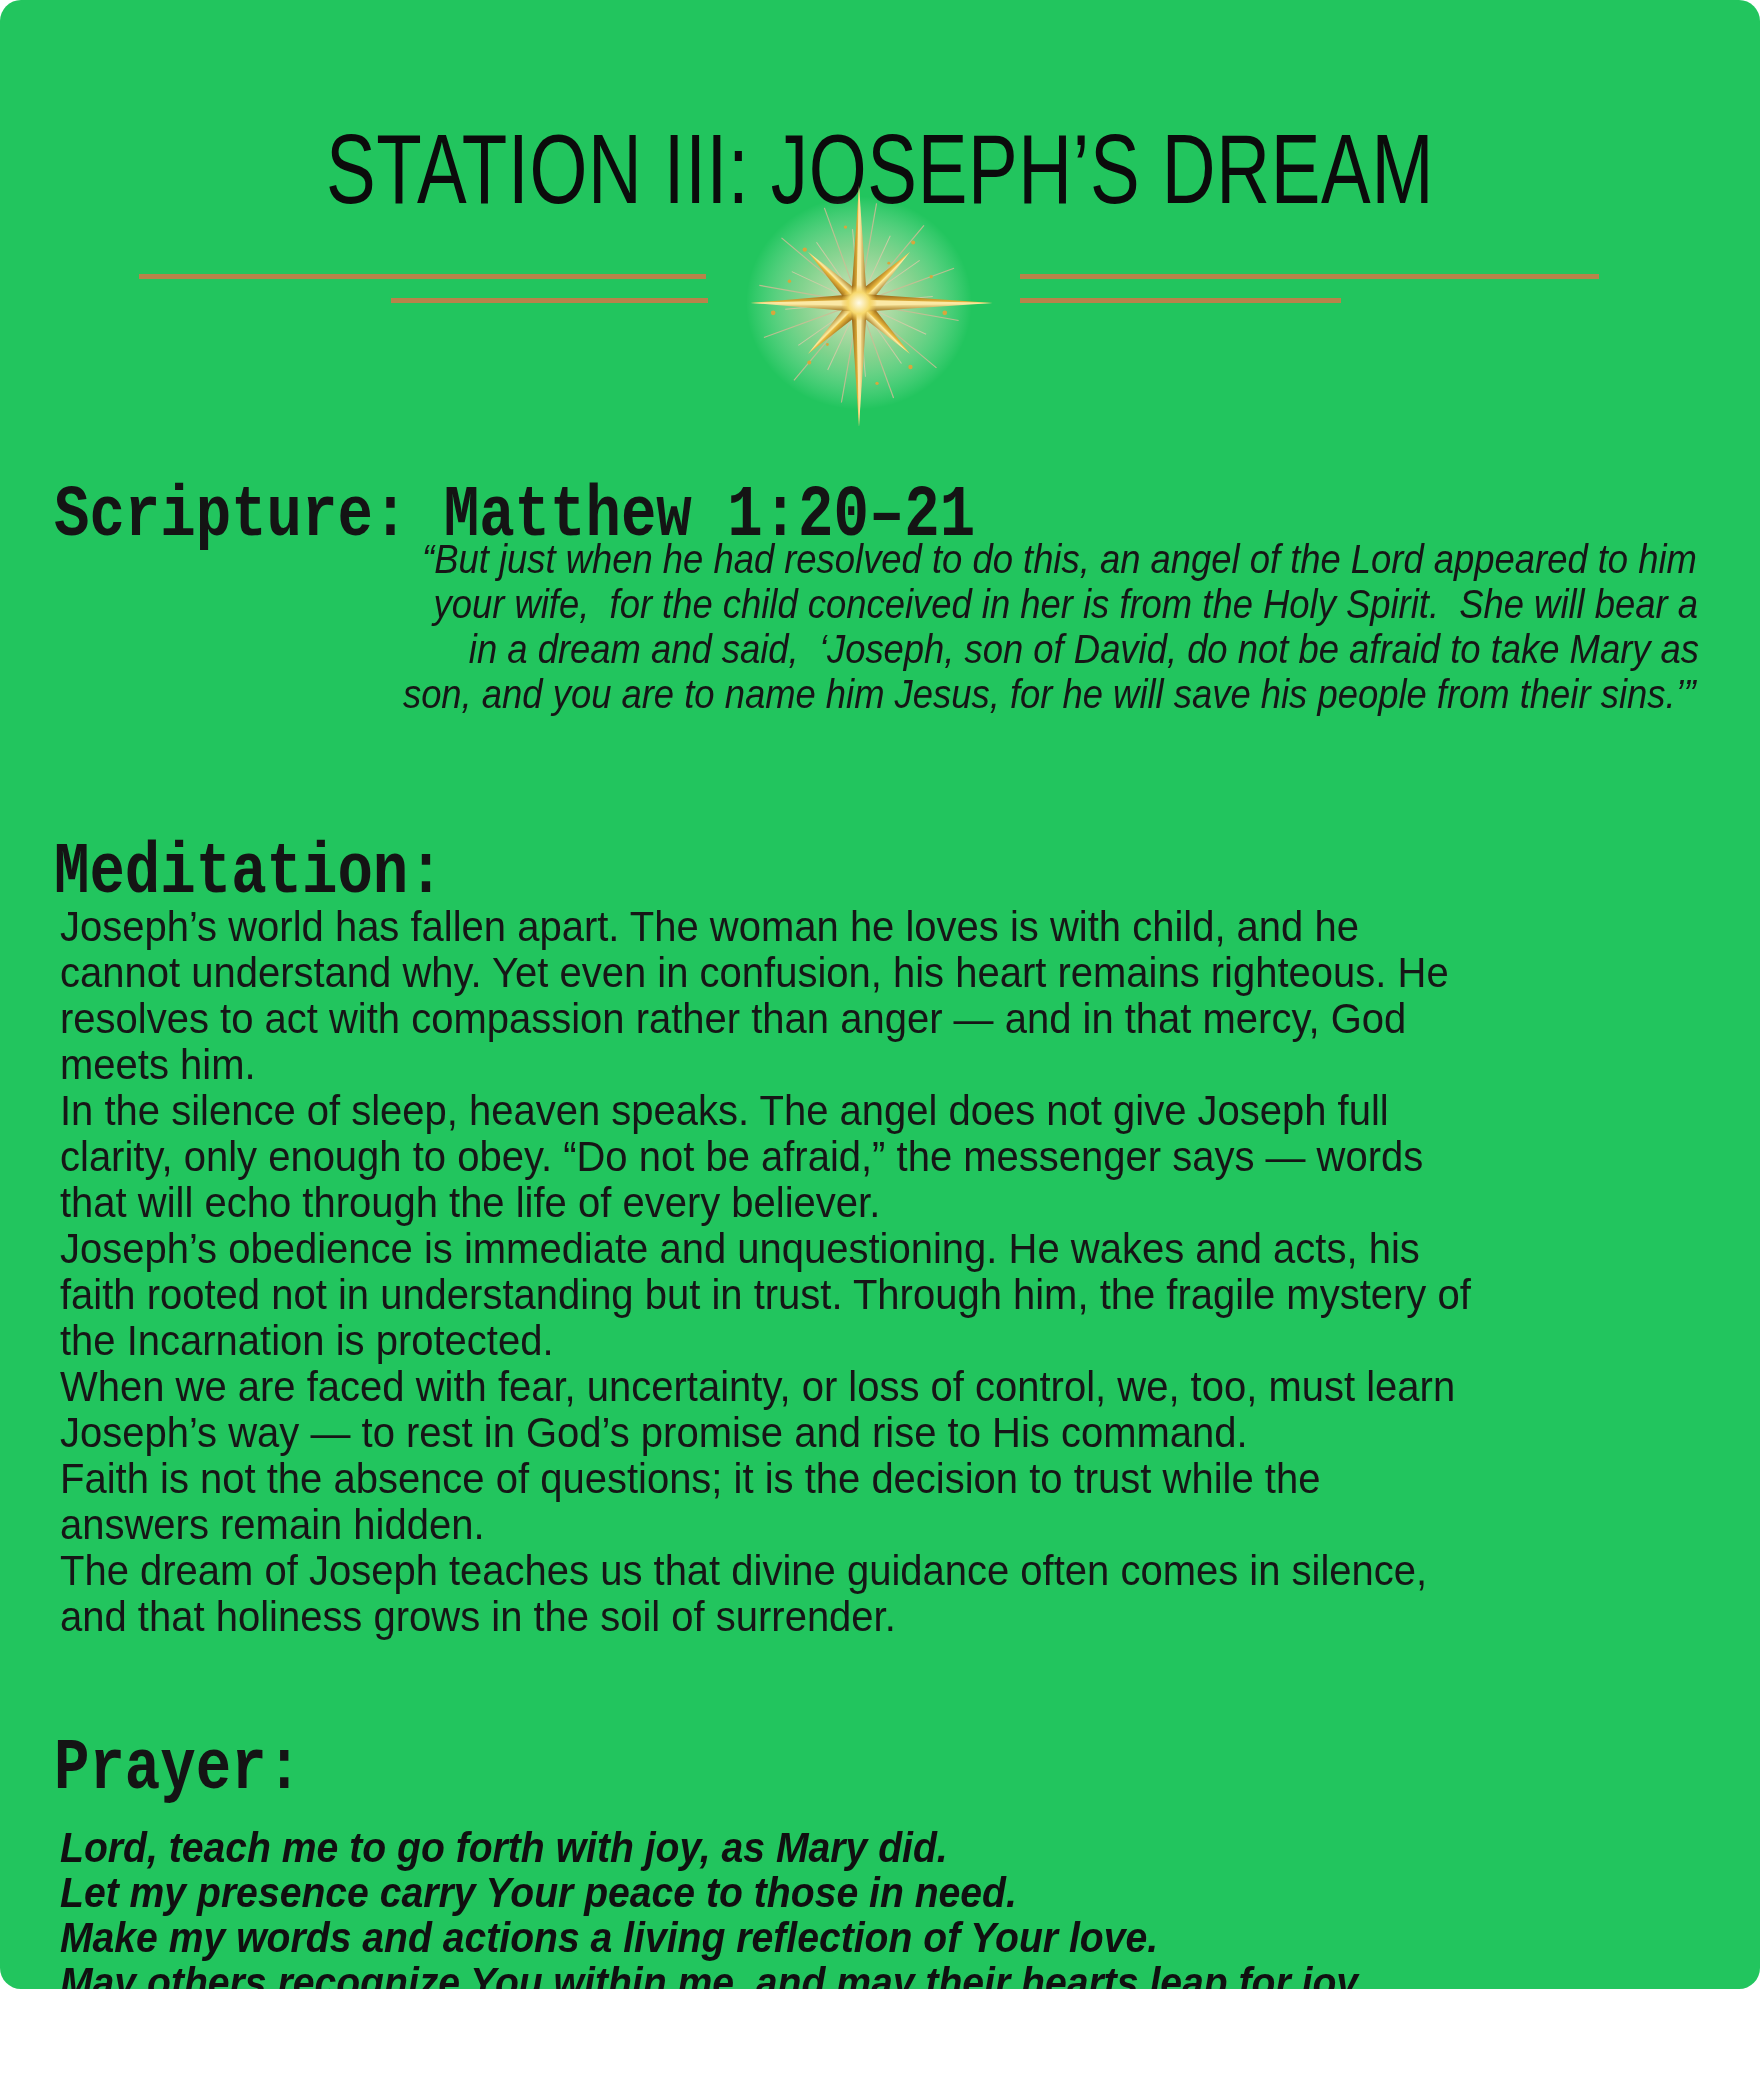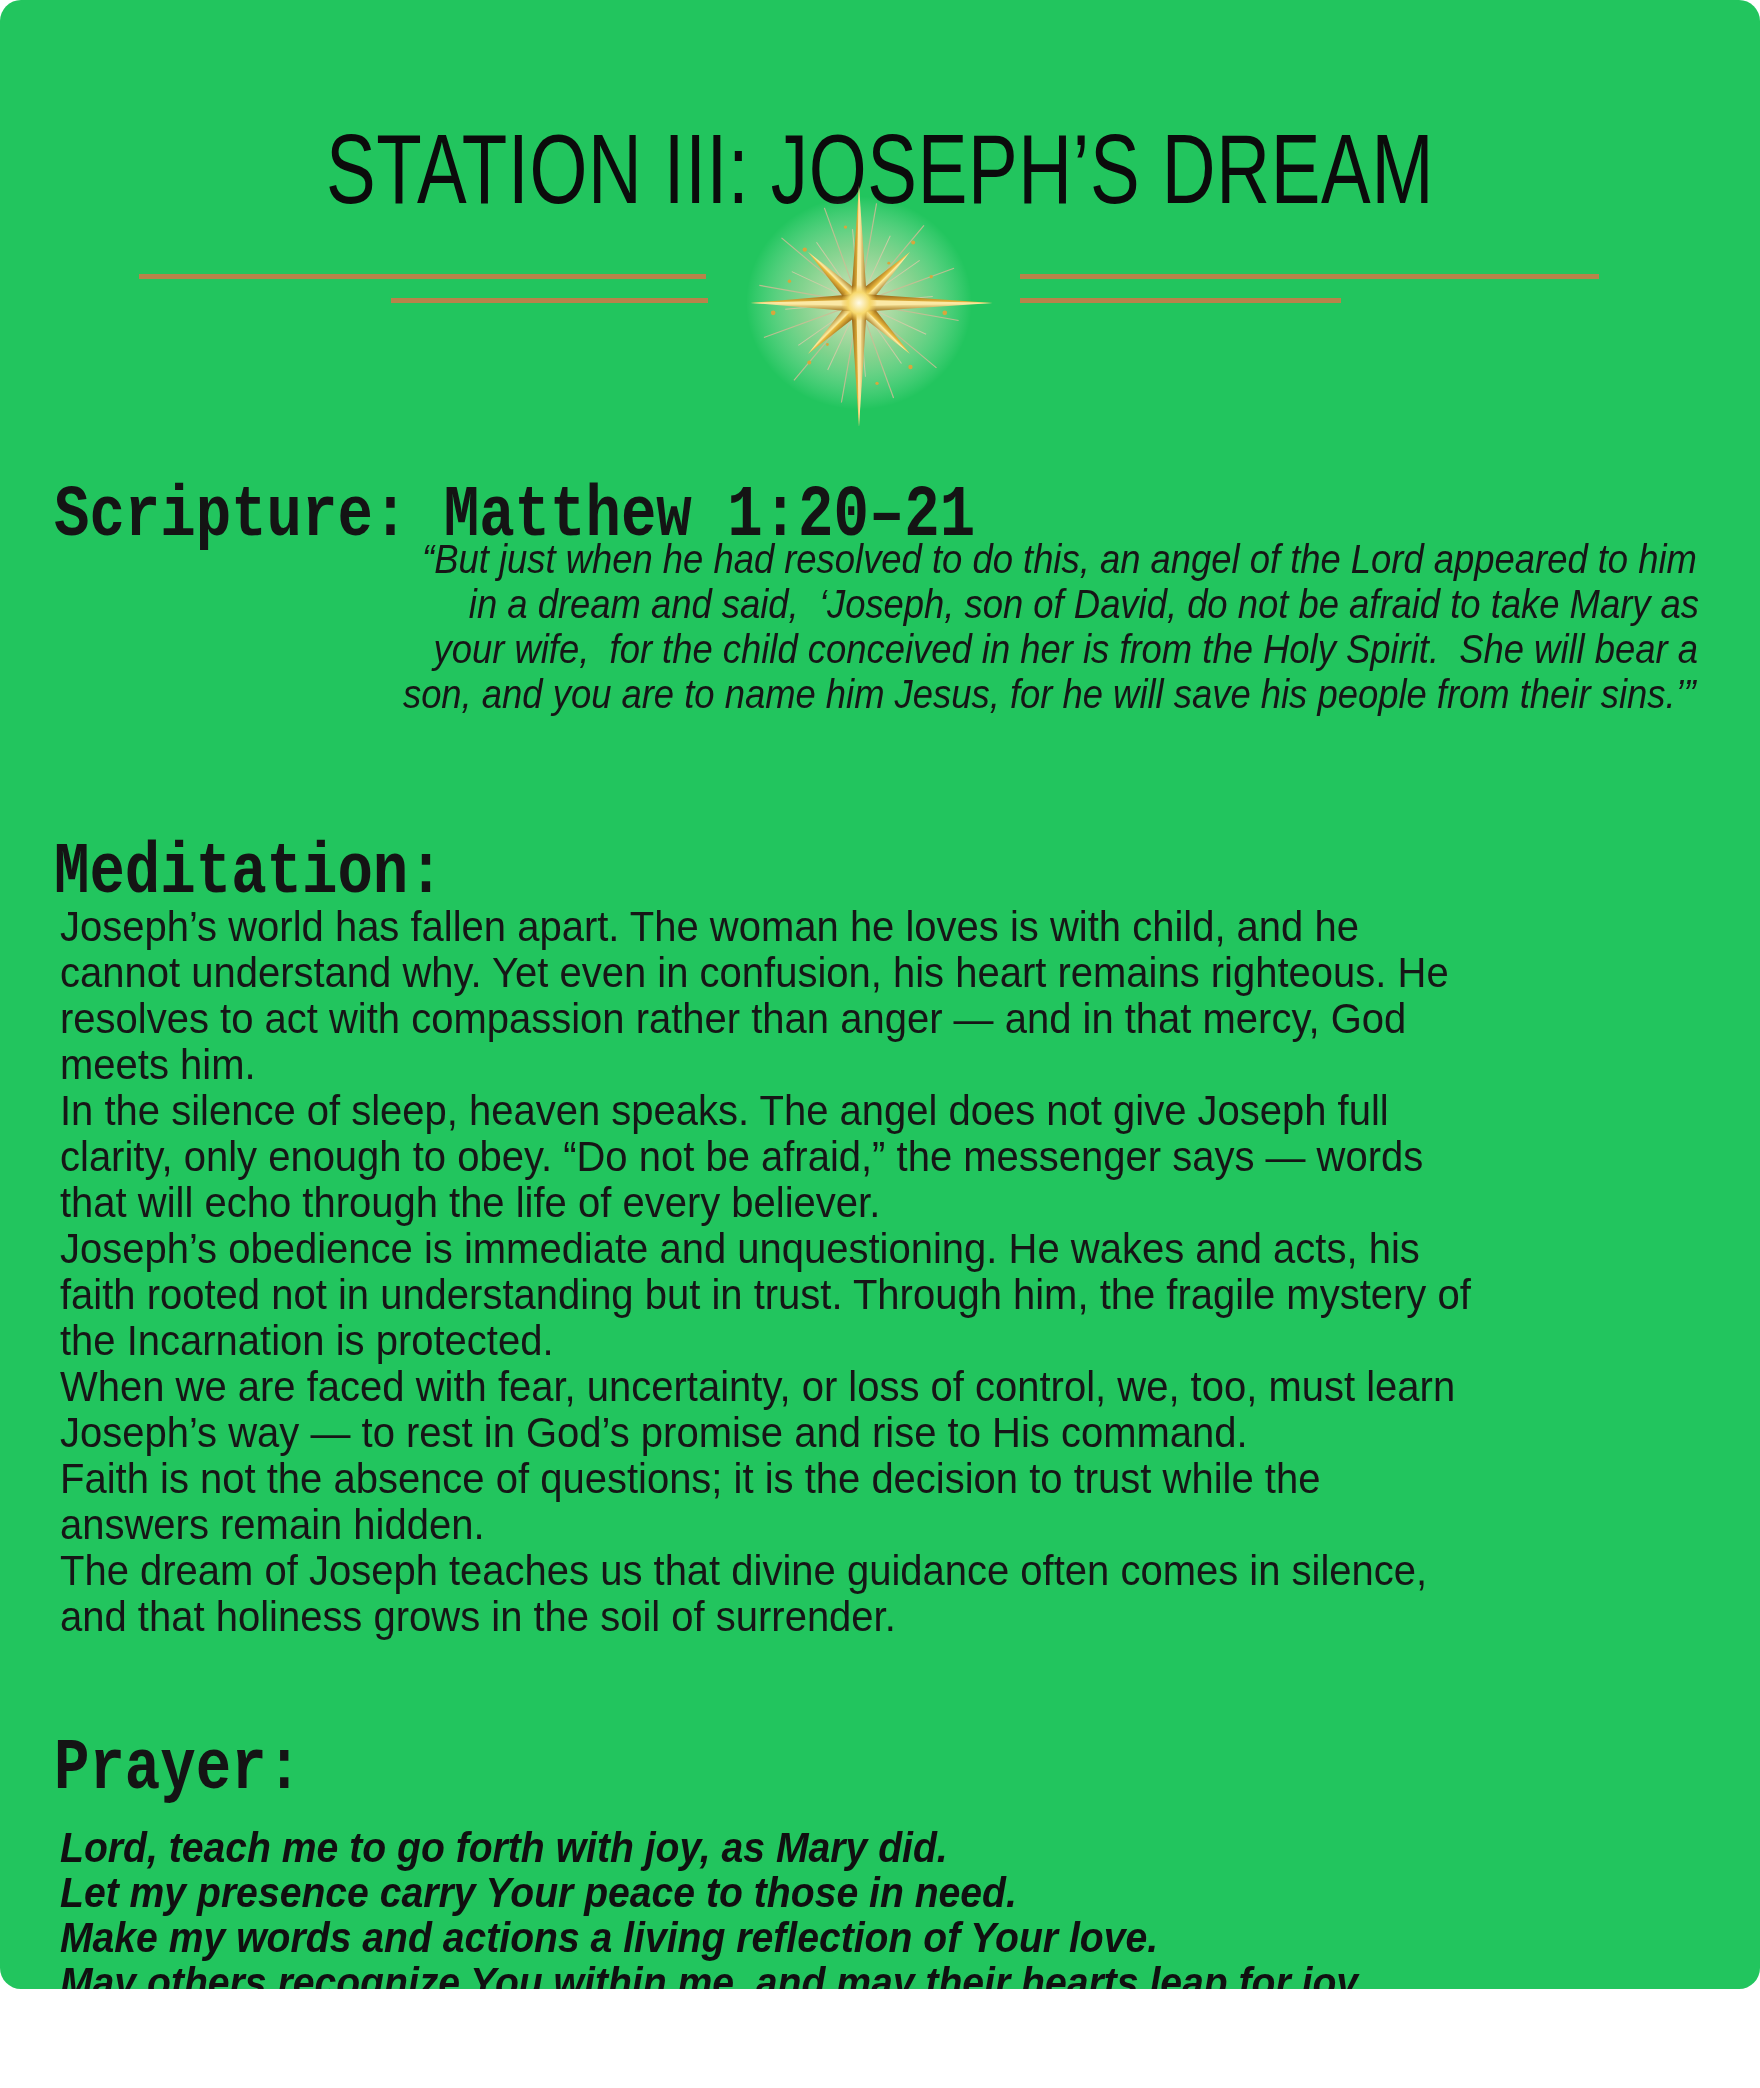--- a/index.html
+++ b/index.html
@@ -155,22 +155,22 @@
         <circle cx="188" cy="95" r="1.6"></circle>
           <circle cx="120" cy="185" r="1.6"></circle>
       </g>
     </svg>
   </div>
 
   <h2 class="h-serif h-scripture"><span class="cx">Scripture: Matthew 1:20–21</span></h2>
 
   <div class="quote">
     <div class="line"><span class="cx">“But just when he had resolved to do this, an angel of the Lord appeared to him</span></div>
+    <div class="line"><span class="cx">your wife,  for the child conceived in her is from the Holy Spirit.  She will bear a</span></div>
     <div class="line"><span class="cx">in a dream and said,  ‘Joseph, son of David, do not be afraid to take Mary as</span></div>
-    <div class="line"><span class="cx">your wife,  for the child conceived in her is from the Holy Spirit.  She will bear a</span></div>
     <div class="line"><span class="cx">son, and you are to name him Jesus, for he will save his people from their sins.’”</span></div>
   </div>
 
   <h2 class="h-serif h-meditation"><span class="cx">Meditation:</span></h2>
 
   <div class="meditation-body">
     <div class="line"><span class="cx">Joseph’s world has fallen apart. The woman he loves is with child, and he</span></div>
     <div class="line"><span class="cx">cannot understand why. Yet even in confusion, his heart remains righteous. He</span></div>
     <div class="line"><span class="cx">resolves to act with compassion rather than anger — and in that mercy, God</span></div>
     <div class="line"><span class="cx">meets him.</span></div>

